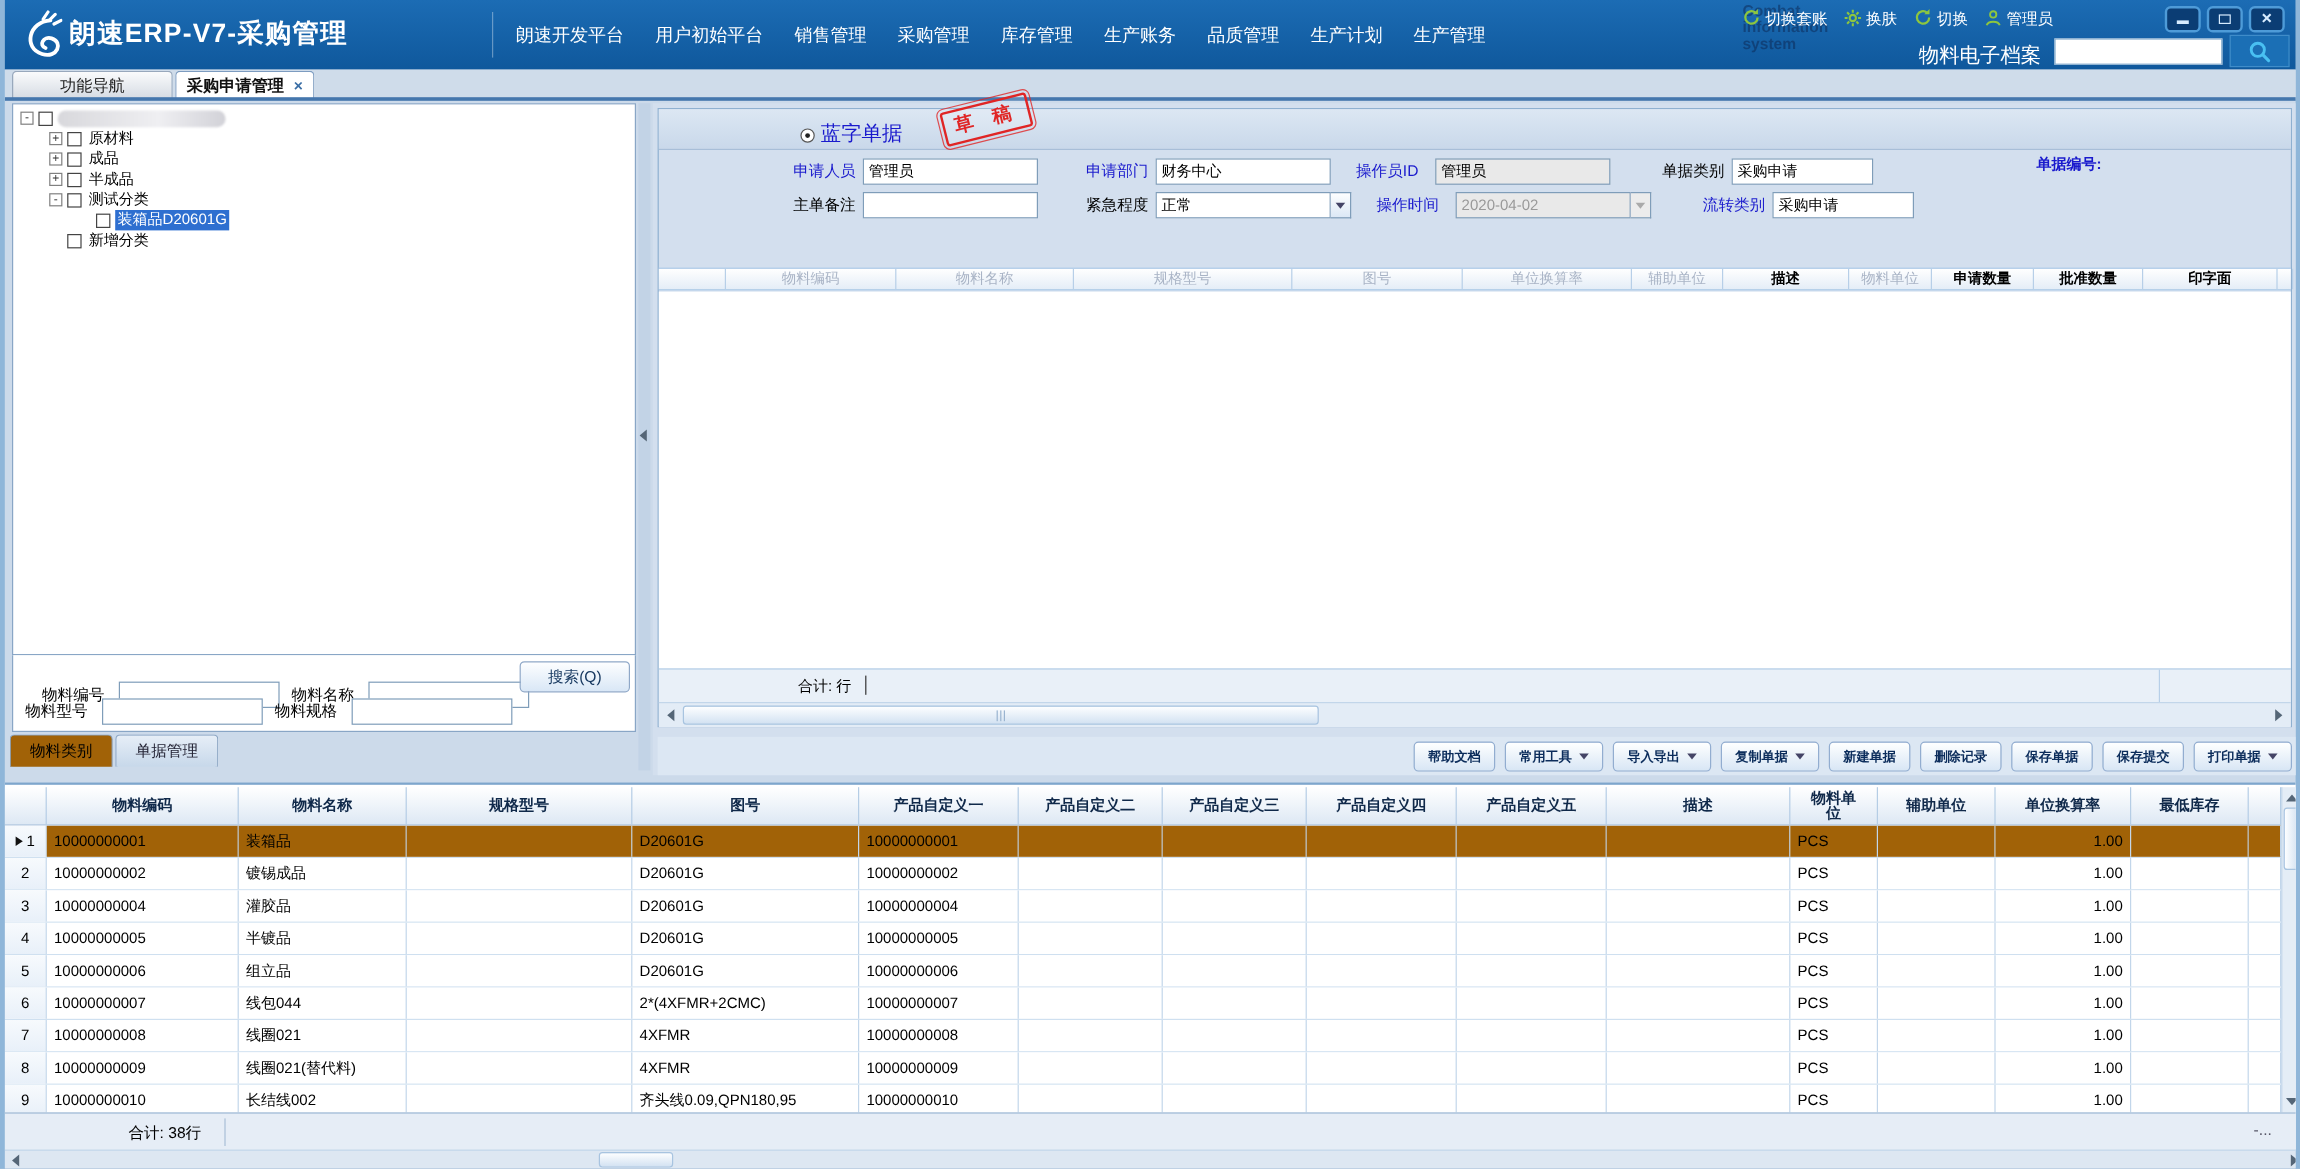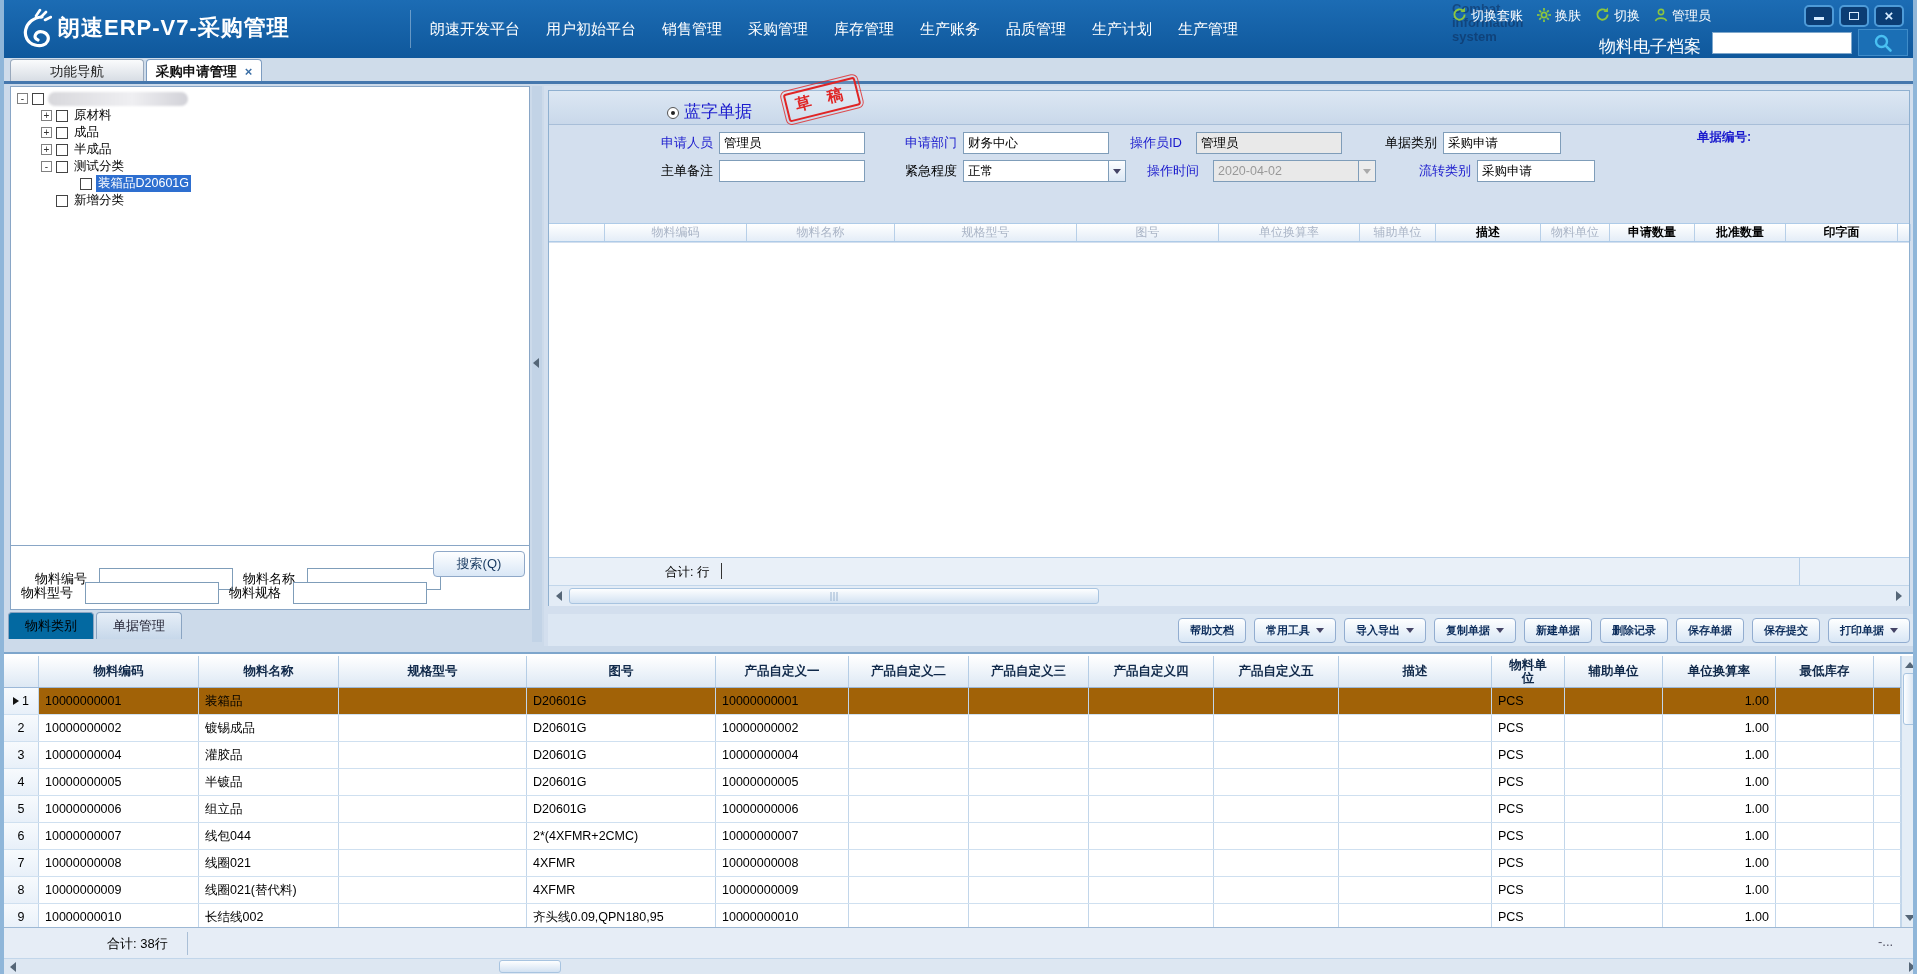--- a/index.html
+++ b/index.html
@@ -42,21 +42,21 @@
   .tlabel.sel{background:#2e6fd0;color:#fff;}
   .blob{display:inline-block;width:140px;height:14px;background:linear-gradient(90deg,#d8d8dc,#efeff2 60%,#d2d2d8);border-radius:7px;filter:blur(1px);}
 
   #msearch{position:absolute;left:6px;top:546px;width:520px;height:64px;background:#fff;border:1px solid #89a6c6;border-top:none;}
   .msrow{position:absolute;left:0;display:flex;align-items:center;font-size:13px;}
   .mslabel{display:inline-block;text-align:left;color:#000;}
   .msinput{height:22px;border:1px solid #7f9db9;background:#fff;padding:0 3px;font-size:12.5px;width:134px;}
   #search-btn{position:absolute;left:422px;top:5px;width:92px;height:26px;border:1px solid #8fa8c8;border-radius:4px;background:linear-gradient(#fdfeff,#d9e7f6);font-size:13px;color:#14365e;display:flex;align-items:center;justify-content:center;cursor:pointer;}
   #ltabs{position:absolute;left:4px;top:612px;height:28px;display:flex;gap:2px;}
   .ltab{height:27px;padding:0 16px;border:1px solid #8aa4c2;border-bottom:none;border-radius:4px 4px 0 0;font-size:13px;display:flex;align-items:center;cursor:pointer;}
-  .ltab.act{background:#0369a1;color:#000;}
+  .ltab.act{background:#a16207;color:#000;}
   .ltab.inact{background:linear-gradient(#e6eef7,#c7d8ea);color:#223;}
 
   
   #split{position:absolute;left:528px;top:86px;width:10px;height:556px;background:#c2d3e6;}
   #split .h{position:absolute;left:1px;top:272px;cursor:pointer;}
 
   
   #rpanel{position:absolute;left:540px;top:86px;width:1370px;height:560px;background:#d3dfee;}
   #rbox{position:absolute;left:4px;top:4px;width:1362px;height:516px;border:1px solid #8fb0d0;background:#d3dfee;}
   #rhead{position:absolute;left:0;top:0;width:1360px;height:34px;background:linear-gradient(#dce7f3,#c9d8ea);border-bottom:1px solid #a8bed8;}

